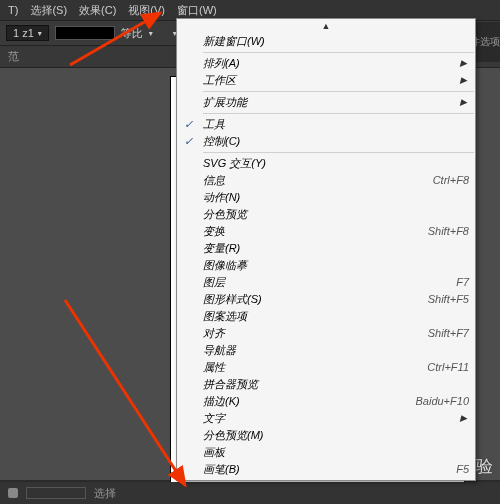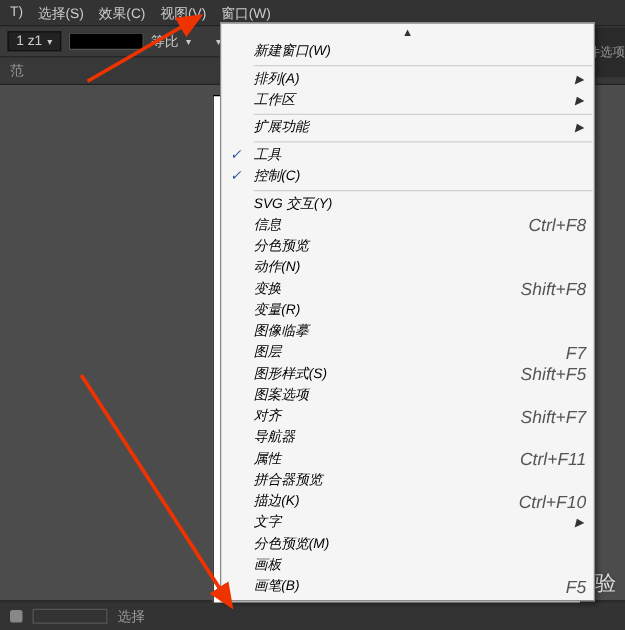--- a/index.html
+++ b/index.html
@@ -113,21 +113,21 @@
     line-height: 15px;
     position: relative;
     font-style: italic;
   }
   .menu .sep {
     height: 1px;
     background: #d0d0d0;
     margin: 2px 1px 2px 26px;
   }
   .menu .label { flex: 1; white-space: nowrap; }
-  .menu .shortcut { color: #555; font-size: 14px; padding-left: 12px; }
+  .menu .shortcut { color: #555; font-size: 11px; padding-left: 12px; }
   .menu .check {
     position: absolute;
     left: 7px;
     color: #2a5699;
     font-size: 11px;
   }
   .menu .arrow {
     position: absolute;
     right: 8px;
     font-size: 9px;
@@ -244,24 +244,24 @@
   <div class="sep"></div>
 
   <div class="item">
       <span class="label">SVG 交互(Y)</span>
     </div>
   <div class="item">
       <span class="label">信息</span>
       <span class="shortcut">Ctrl+F8</span>
     </div>
   <div class="item">
+      <span class="label">动作(N)</span>
+    </div>
+  <div class="item">
       <span class="label">分色预览</span>
-    </div>
-  <div class="item">
-      <span class="label">动作(N)</span>
     </div>
   <div class="item">
       <span class="label">变换</span>
       <span class="shortcut">Shift+F8</span>
     </div>
   <div class="item">
       <span class="label">变量(R)</span>
     </div>
   <div class="item">
       <span class="label">图像临摹</span>
@@ -286,21 +286,21 @@
     </div>
   <div class="item">
       <span class="label">属性</span>
       <span class="shortcut">Ctrl+F11</span>
     </div>
   <div class="item">
       <span class="label">拼合器预览</span>
     </div>
   <div class="item">
       <span class="label">描边(K)</span>
-      <span class="shortcut">Ctrl+F10</span>
+      <span class="shortcut">Baidu+F10</span>
     </div>
   <div class="item">
       <span class="label">文字</span>
       <span class="arrow">▶</span>
     </div>
   <div class="item">
       <span class="label">分色预览(M)</span>
     </div>
   <div class="item">
       <span class="label">画板</span>

